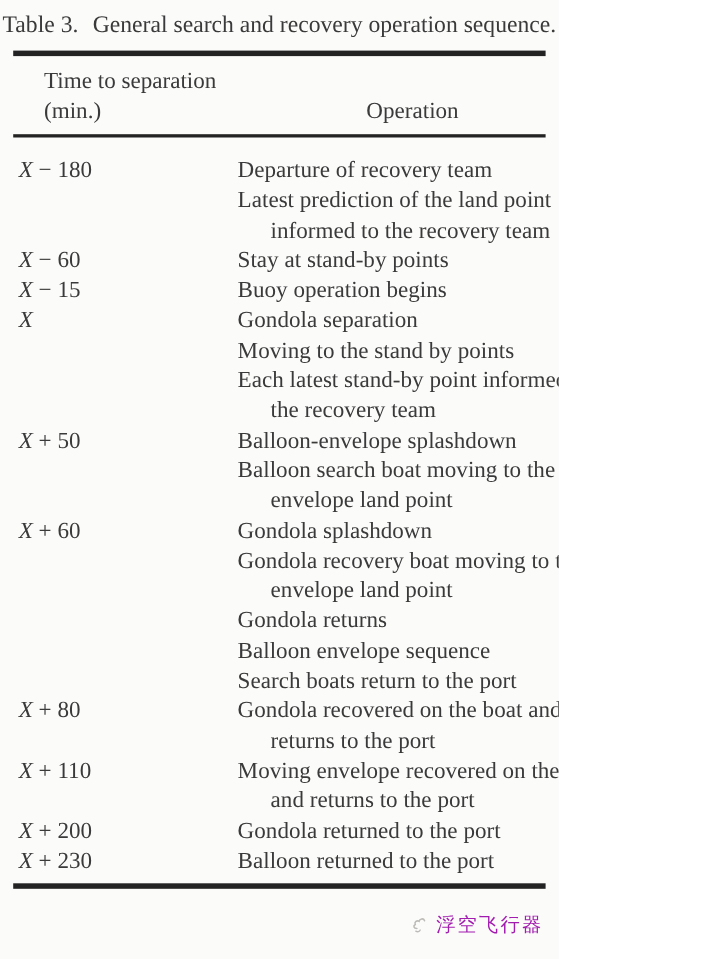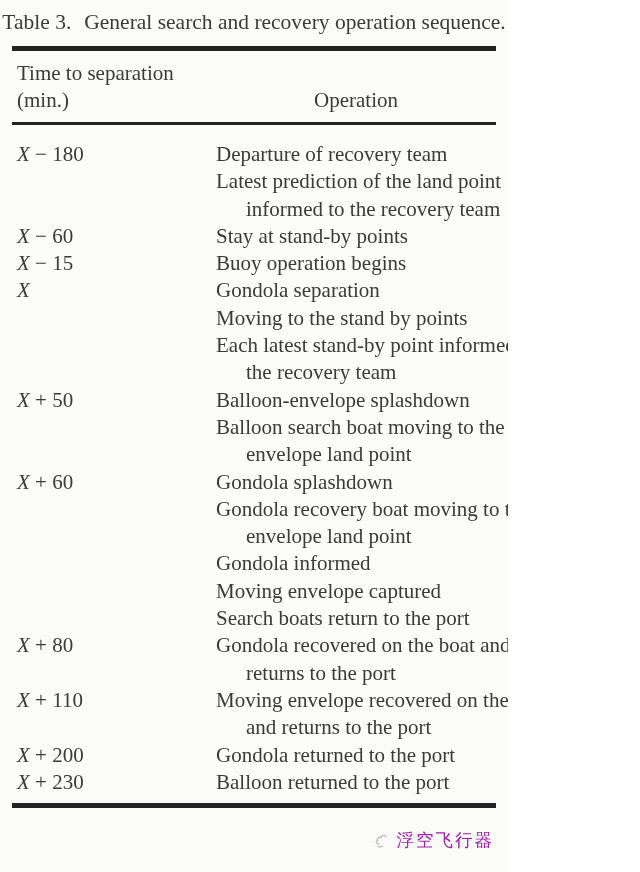--- a/index.html
+++ b/index.html
@@ -35,23 +35,24 @@
   .rule.bottom { height: 5px;   margin-top: 7px; }
   .header-row {
     display: flex;
     align-items: flex-end;
     padding: 9px 0 7px 0;
     font-size: 21px;
     line-height: 27.5px;
   }
   .header-time {
     width: 216px;
-    padding-left: 17px;
+    padding-left: 2px;
     box-sizing: border-box;
     flex: 0 0 auto;
+    margin-left: 38px;
   }
   .header-op {
     flex: 1 1 auto;
     text-align: center;
     padding-right: 12px;
   }
   .table-body {
     padding-top: 16px;
     font-size: 21px;
     line-height: 27.3px;
@@ -141,22 +142,22 @@
         <div class="ops-cell">
           <div class="op-line">Balloon-envelope splashdown</div>
           <div class="op-line">Balloon search boat moving to the envelope land point</div>
         </div>
       </div>
       <div class="trow">
         <div class="time-cell"><span class="time-var">X</span><span> + 60</span></div>
         <div class="ops-cell">
           <div class="op-line">Gondola splashdown</div>
           <div class="op-line">Gondola recovery boat moving to the envelope land point</div>
-          <div class="op-line">Gondola informed</div>
-          <div class="op-line">Moving envelope captured</div>
+          <div class="op-line">Gondola returns</div>
+          <div class="op-line">Balloon envelope sequence</div>
           <div class="op-line">Search boats return to the port</div>
         </div>
       </div>
       <div class="trow">
         <div class="time-cell"><span class="time-var">X</span><span> + 80</span></div>
         <div class="ops-cell">
           <div class="op-line">Gondola recovered on the boat and returns to the port</div>
         </div>
       </div>
       <div class="trow">

